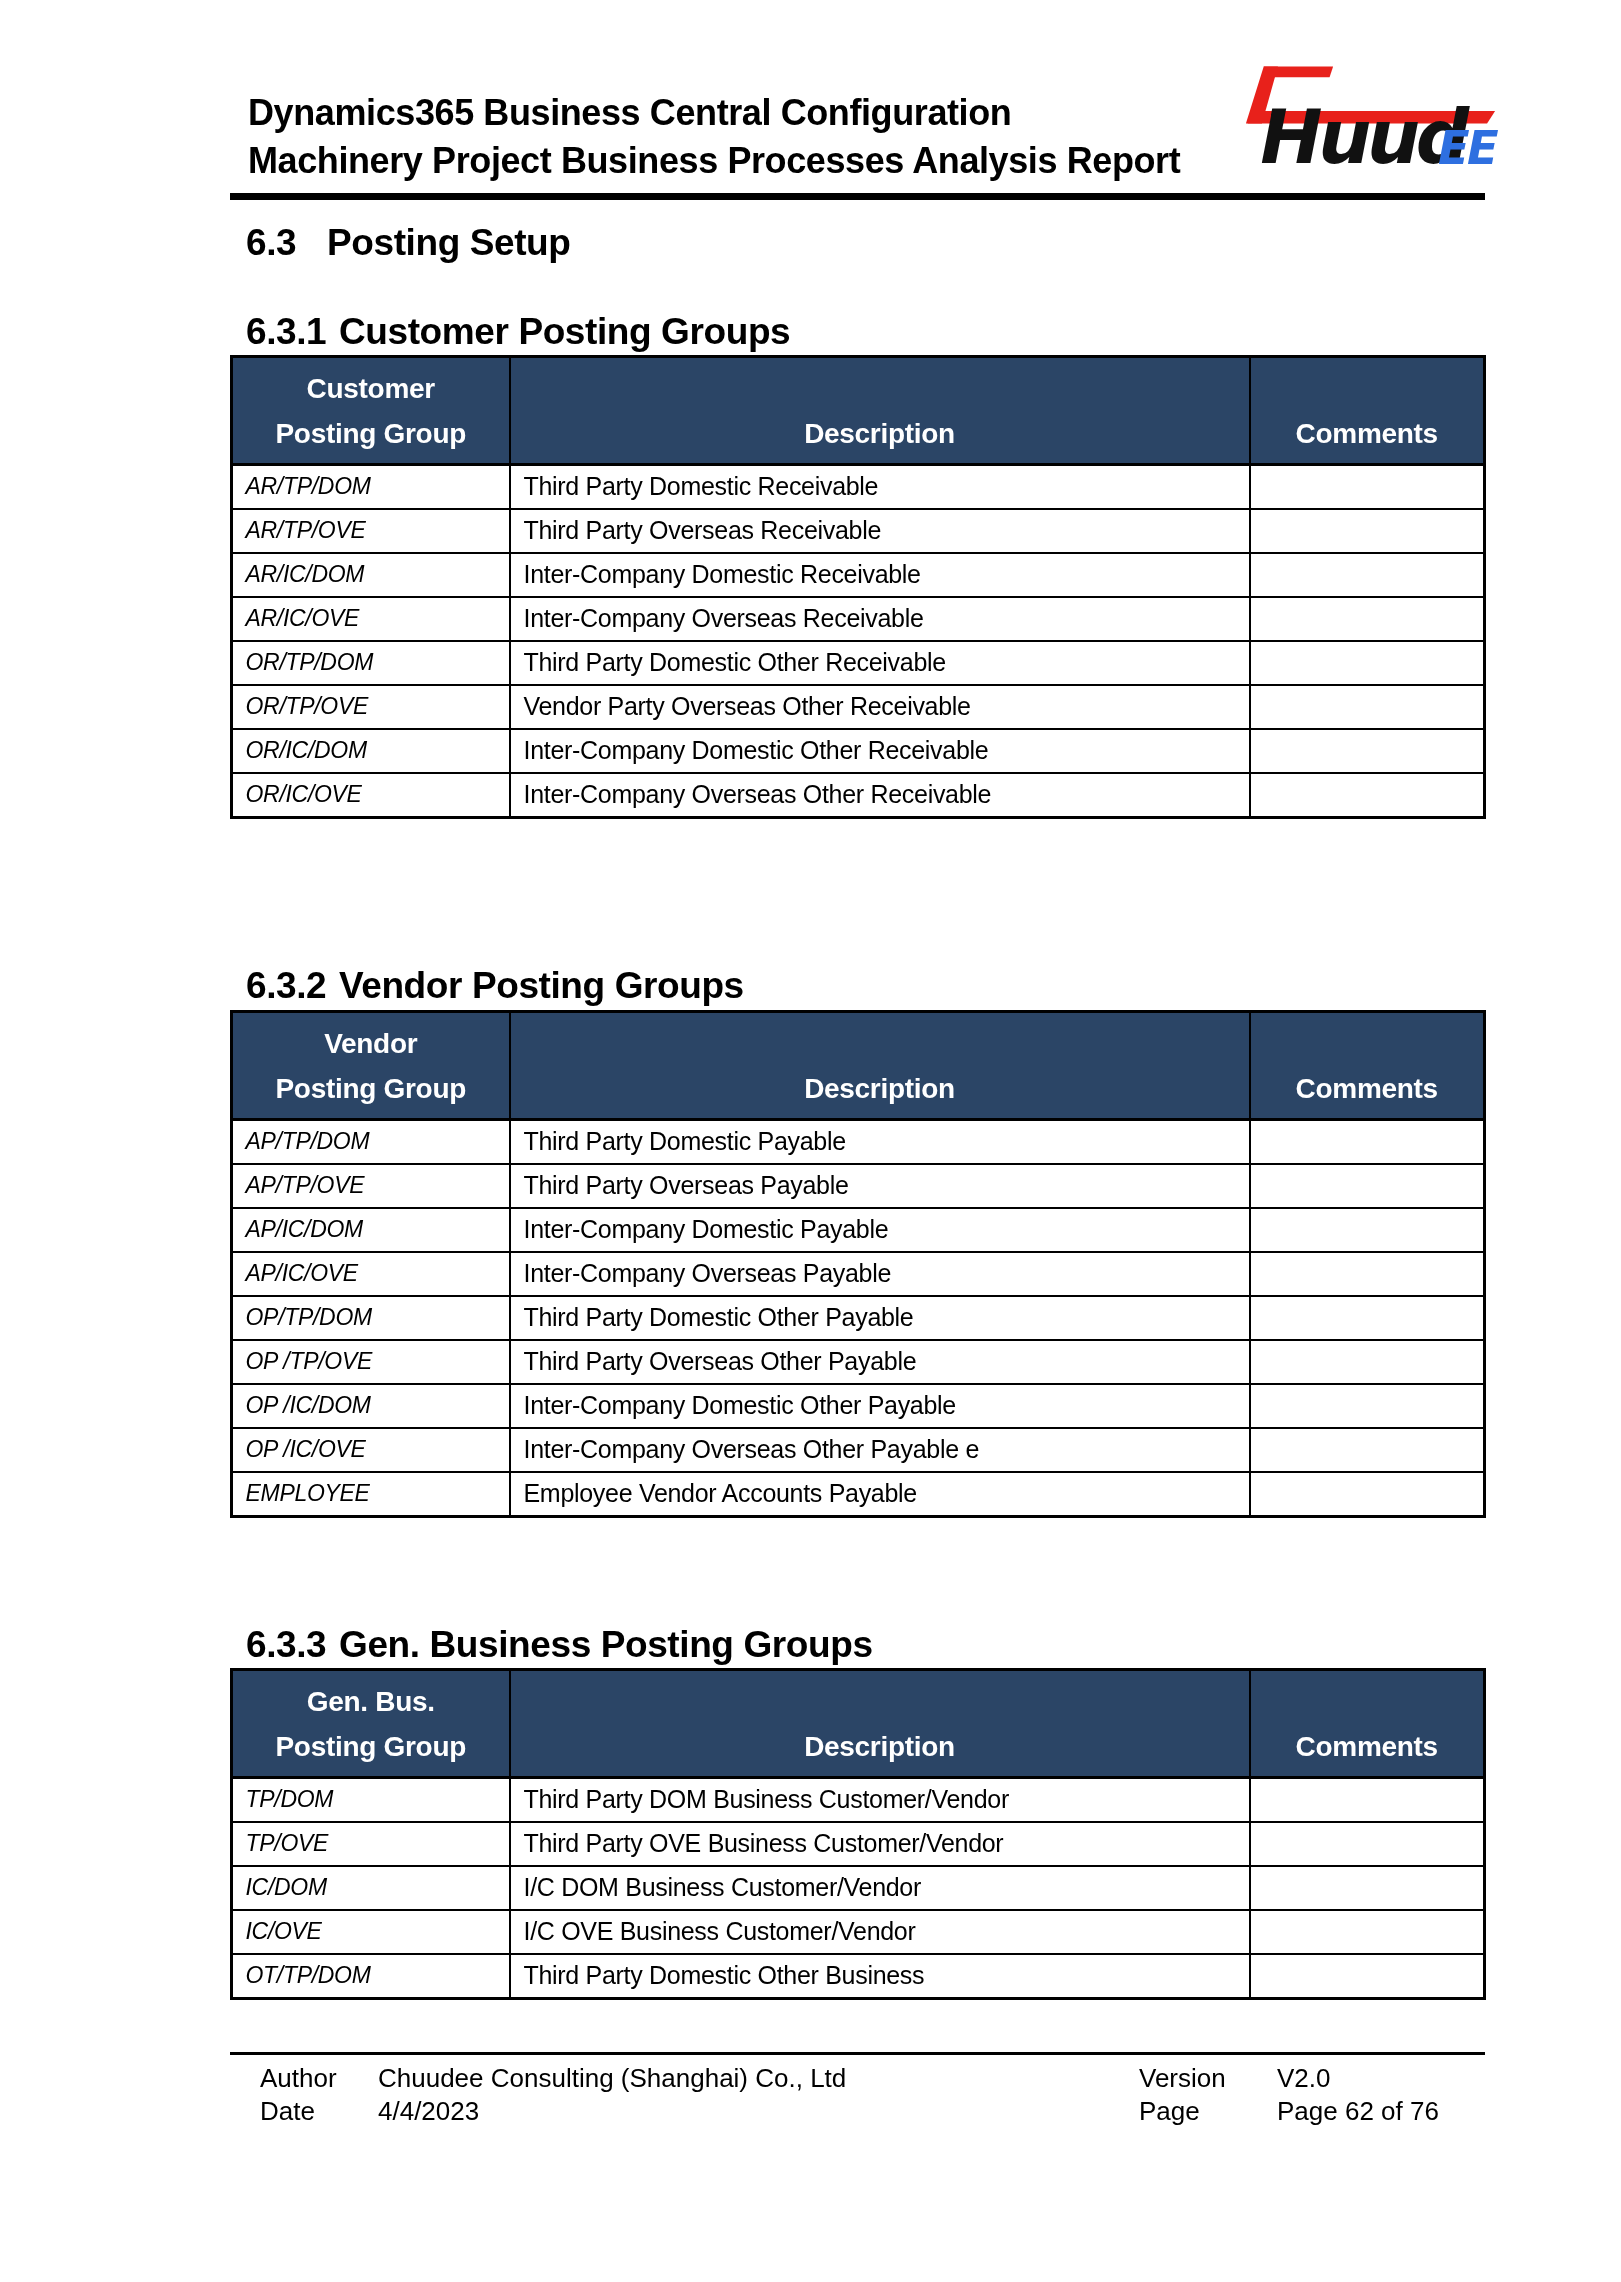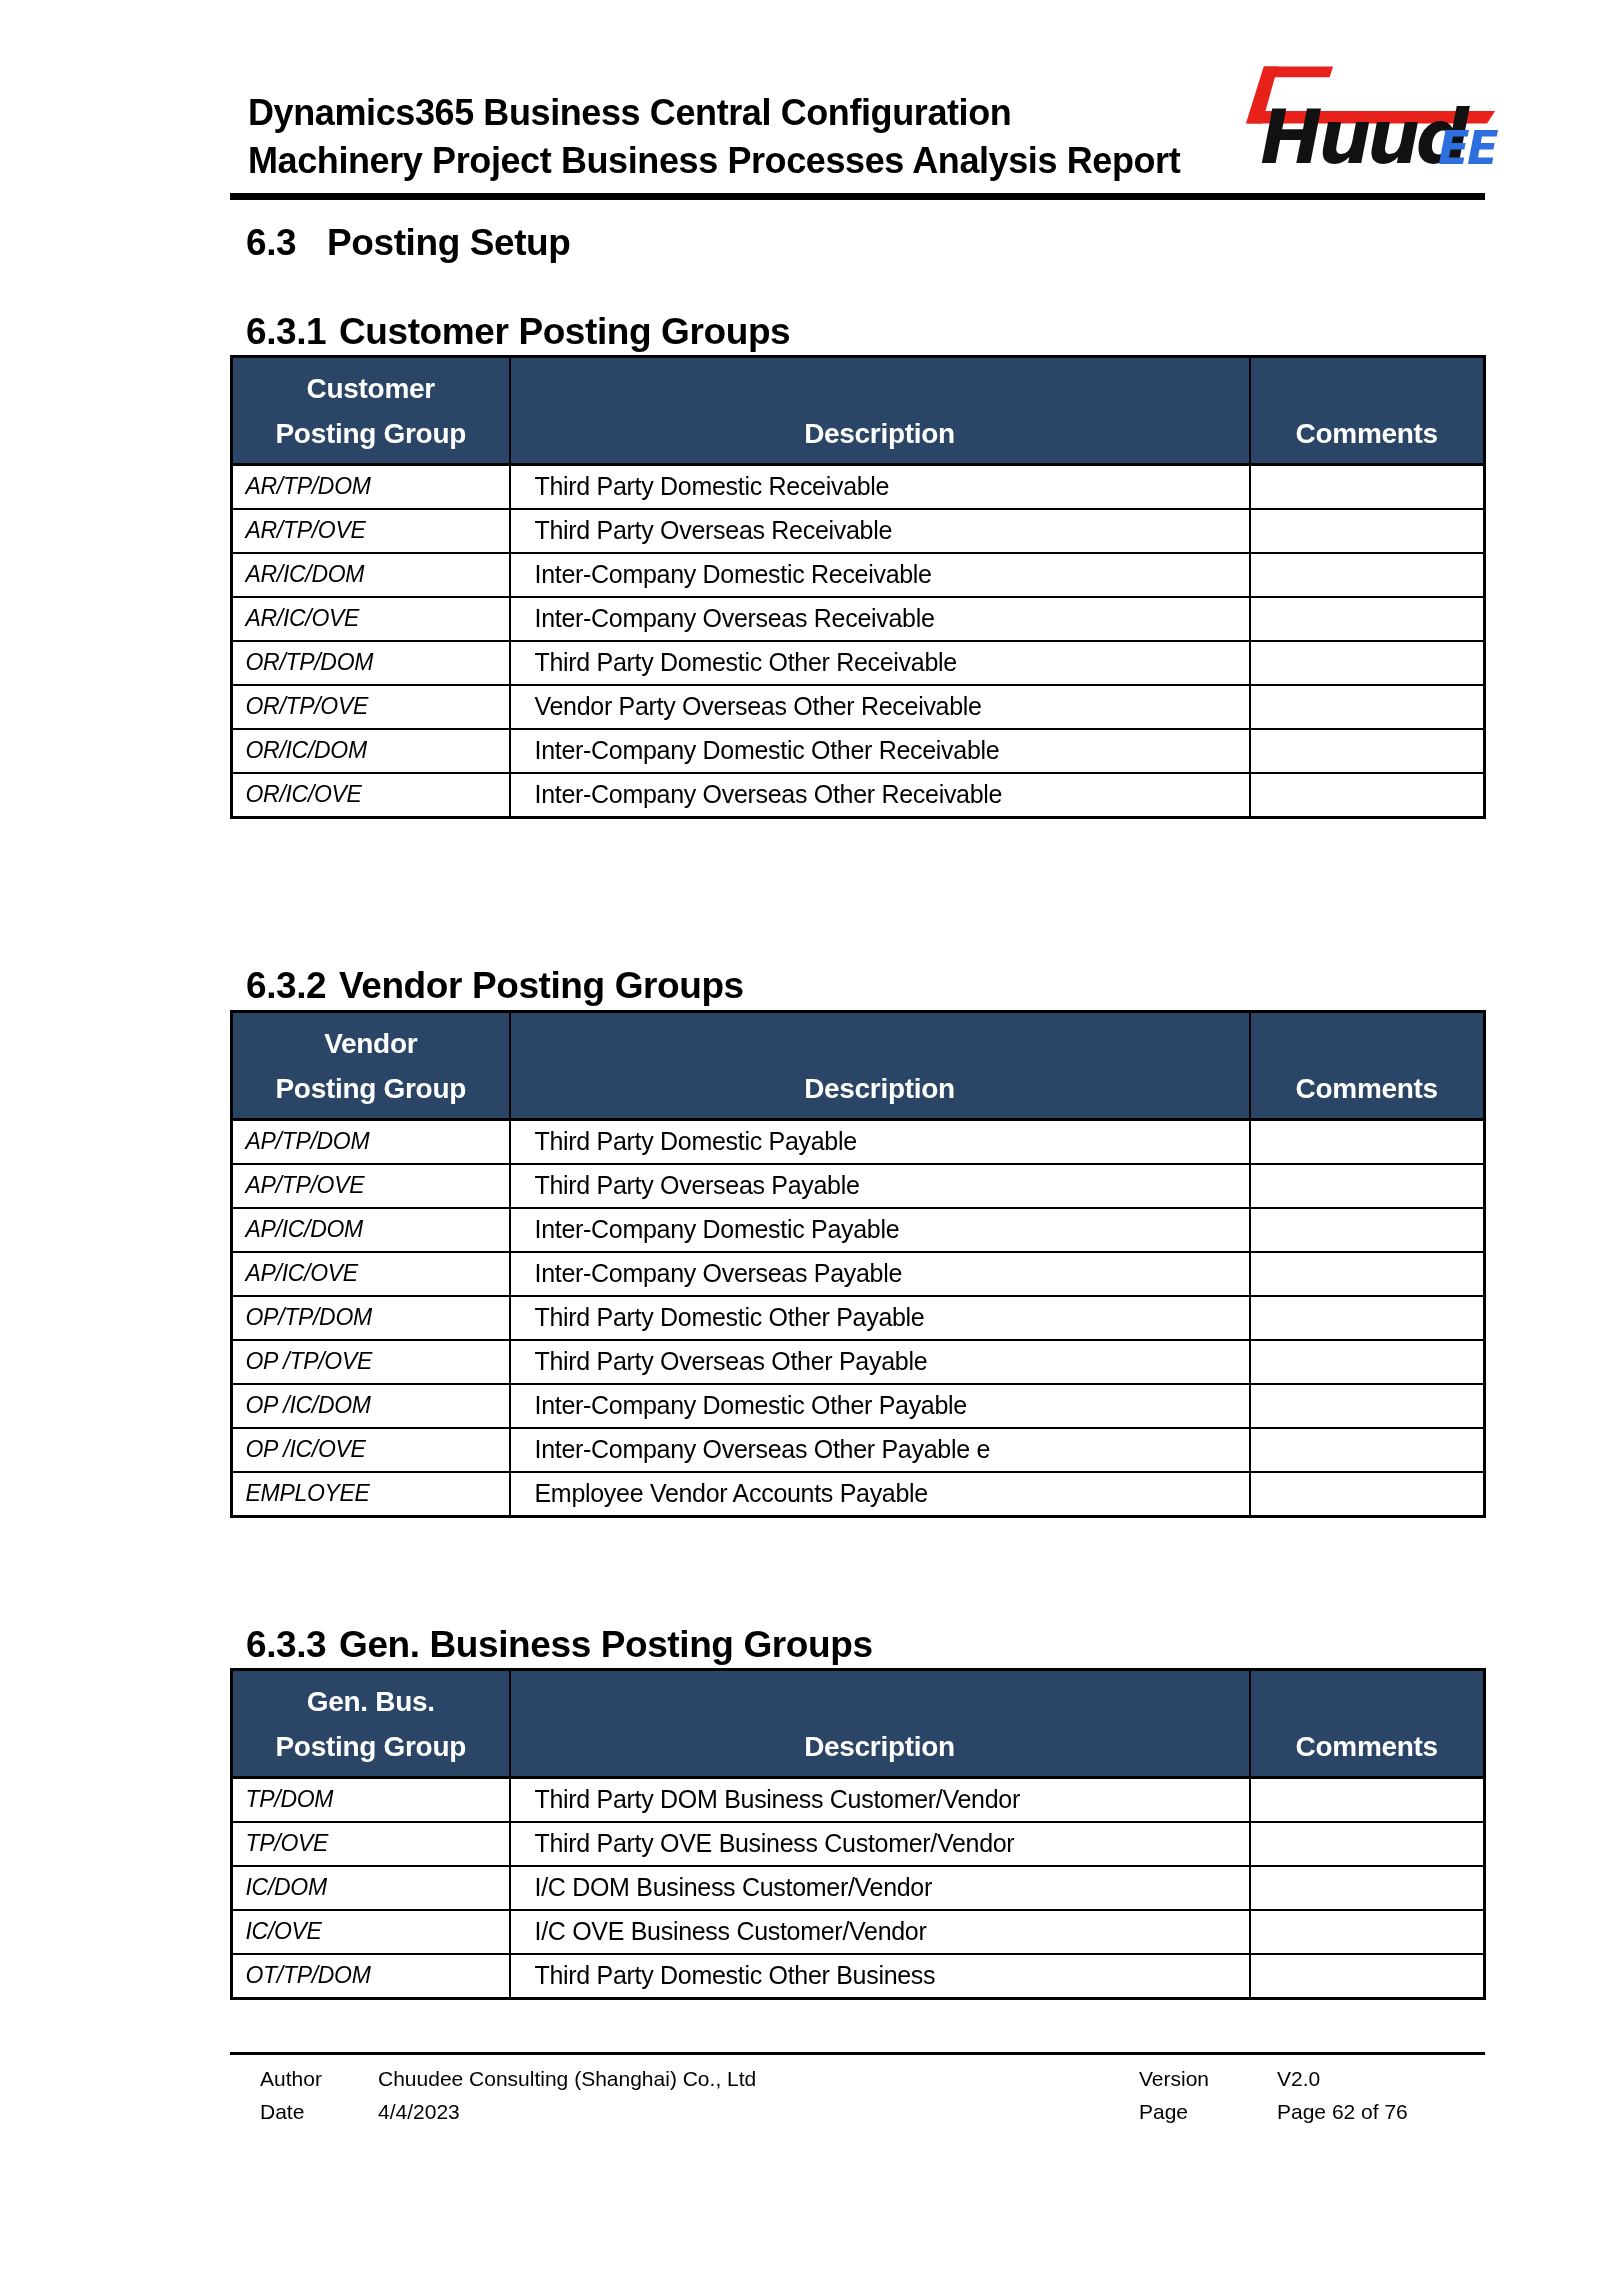--- a/index.html
+++ b/index.html
@@ -95,34 +95,34 @@
     height: 42px;
     font-size: 25px;
     vertical-align: middle;
     padding: 0 9px;
     background: #ffffff;
     letter-spacing: -0.3px;
     white-space: nowrap;
     overflow: hidden;
   }
   table.posting td.code-cell { font-size: 23px; padding-left: 12.5px; font-style: italic; }
-  table.posting td.desc-cell { padding-left: 24px; }
+  table.posting td.desc-cell { padding-left: 13px; }
 
   
   .footer-rule {
     position: absolute;
     left: 230px;
     top: 2052px;
     width: 1255px;
     height: 2.7px;
     background: #000000;
   }
   .footer-item {
     position: absolute;
-    font-size: 21px;
+    font-size: 26px;
     line-height: 23px;
     white-space: nowrap;
   }
   .fr1 { top: 2067px; }
   .fr2 { top: 2100px; }
   .fc-label1 { left: 260px; }
   .fc-value1 { left: 378px; }
   .fc-label2 { left: 1139px; }
   .fc-value2 { left: 1277px; }
 </style>

